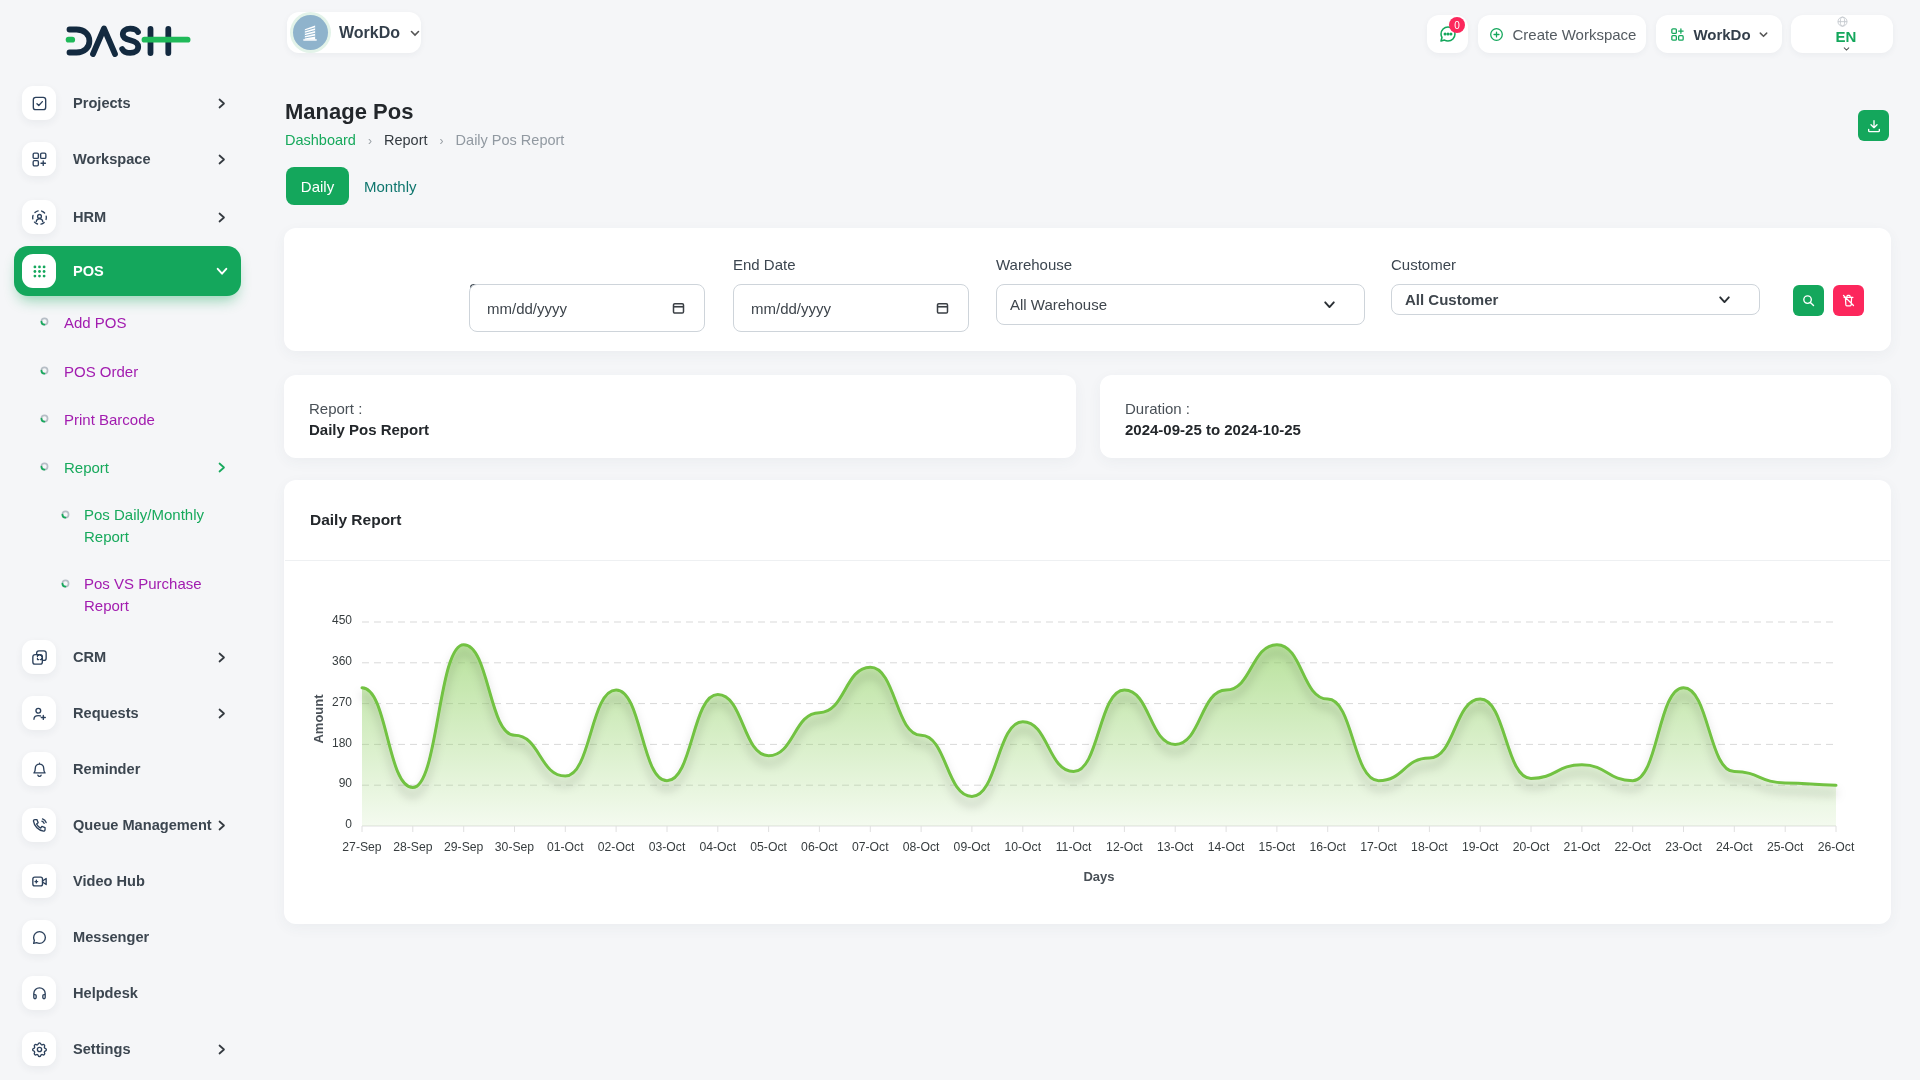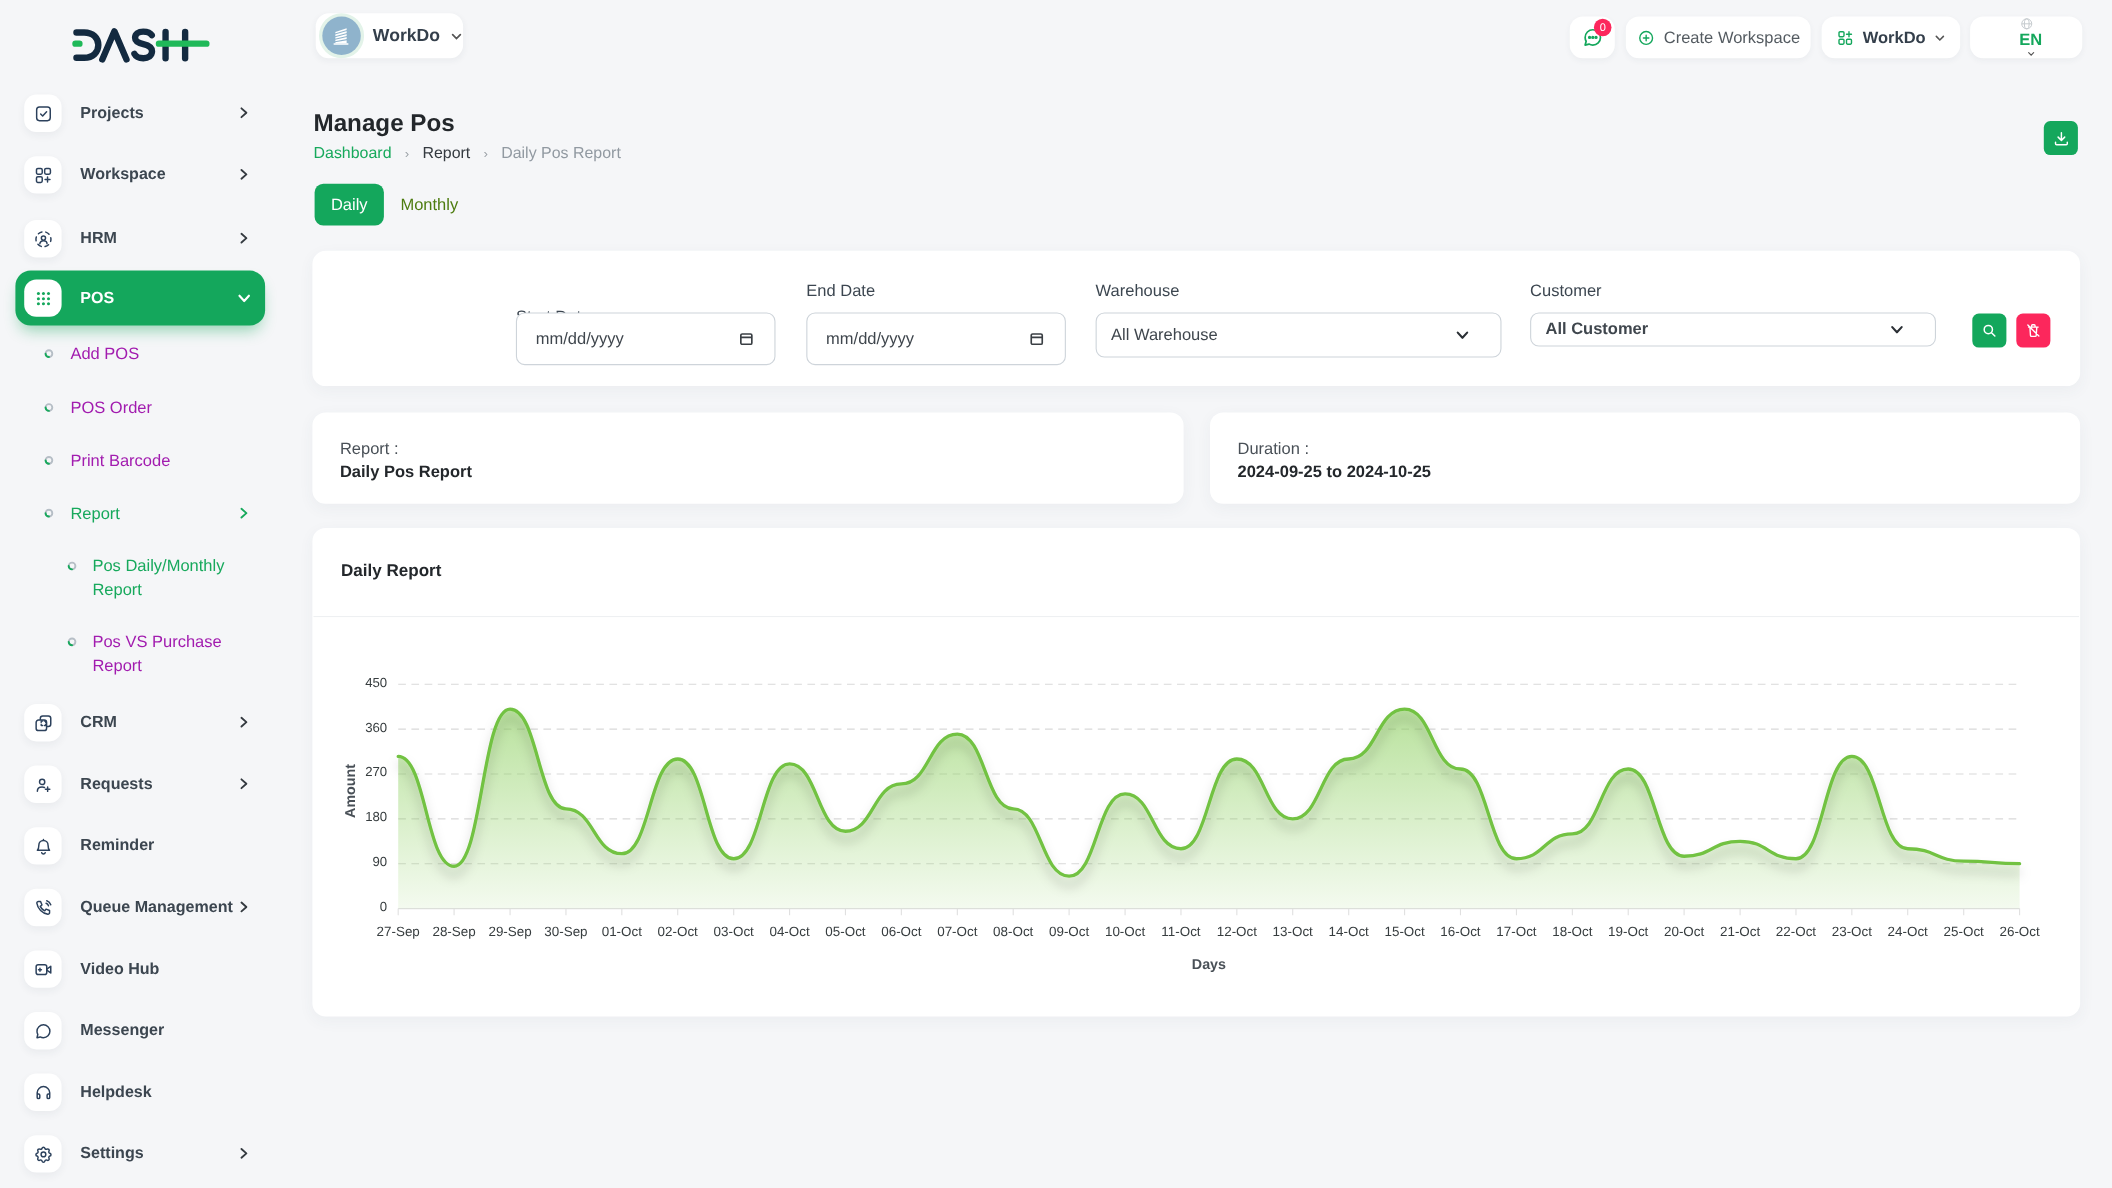--- a/index.html
+++ b/index.html
@@ -275,21 +275,21 @@
 <div class="abs" style="left:285px;top:99px;font-size:22px;font-weight:700;color:#23272b;">Manage Pos</div>
 <div class="abs" style="left:285px;top:132px;font-size:14.5px;color:#9199a1;">
   <span style="color:#17a95c;">Dashboard</span>
   <span style="color:#9aa0a6;padding:0 8px;font-size:12px;">›</span>
   <span style="color:#343a40;">Report</span>
   <span style="color:#9aa0a6;padding:0 8px;font-size:12px;">›</span>
   <span>Daily Pos Report</span>
 </div>
 
 <div class="abs" style="left:286px;top:167px;width:63px;height:38px;background:#14a75c;border-radius:8px;color:#fff;font-size:15px;display:flex;align-items:center;justify-content:center;">Daily</div>
-<div class="abs" style="left:364px;top:167px;height:38px;display:flex;align-items:center;color:#4d7c0f;font-size:15px;">Monthly</div>
+<div class="abs" style="left:364px;top:167px;height:38px;display:flex;align-items:center;color:#0f766e;font-size:15px;">Monthly</div>
 
 <div class="abs" style="left:1858px;top:110px;width:31px;height:31px;background:#14a75c;border-radius:6px;display:flex;align-items:center;justify-content:center;">
   <svg width="16" height="16" viewBox="0 0 24 24" fill="none" stroke="#fff" stroke-width="2" stroke-linecap="round" stroke-linejoin="round">
       <path d="M12 4 V14 M7.5 10 L12 14.5 L16.5 10 M4 17 V19 C4 19.8 4.6 20.4 5.4 20.4 H18.6 C19.4 20.4 20 19.8 20 19 V17"></path>
     </svg>
 </div>
 
 <div class="card" style="left:284px;top:228px;width:1607px;height:123px;"></div>
 <div class="flabel" style="left:469px;top:256px;margin-top:24px;">Start Date</div>
 <div class="flabel" style="left:733px;top:256px;">End Date</div>

